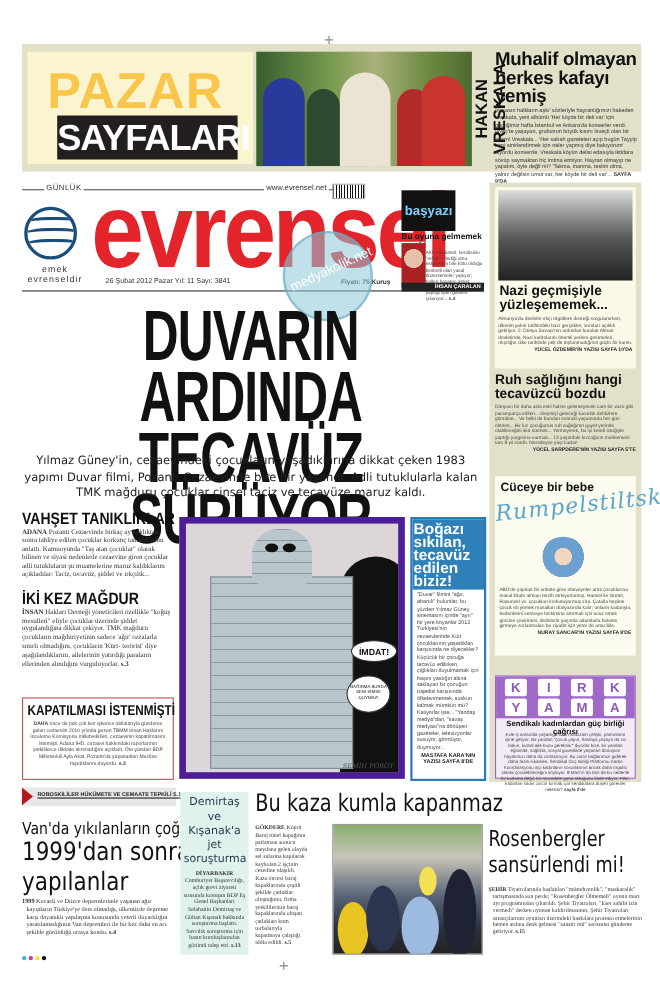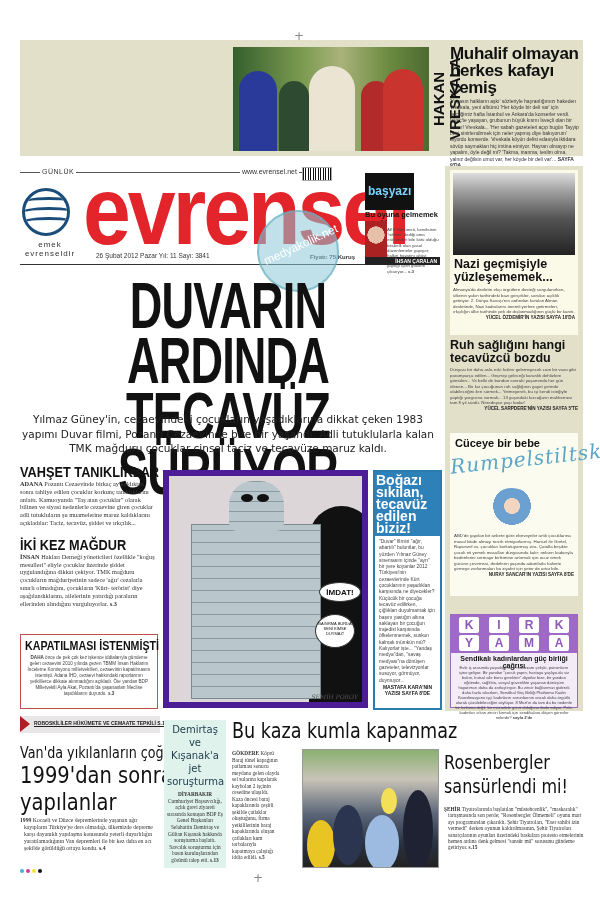--- a/index.html
+++ b/index.html
@@ -119,20 +119,24 @@
   .rosen-p { position: absolute; left: 444px; top: 806px; width: 140px; font-family: "Liberation Serif", serif; font-size: 5.3px; line-height: 6.4px; color: #333; padding-left: 4px; text-indent: -4px; }
   .rosen-p b, .van p b, .demirtas p b, .kaza-p b { font-weight: 700; }
 </style>
 </head>
 <body>
 
 <span class="cross" style="left:294px;top:30px;">+</span>
 <span class="cross" style="left:253px;top:872px;">+</span>
 
 <div class="promo">
+  <div class="pazar-box">
+    <div class="pazar">PAZAR</div>
+    <div class="sayfalari">SAYFALARI</div>
+  </div>
   <div class="promo-photo">
     <div class="fig" style="left:6px;width:38px;height:80px;background:#2a3a9a;"></div>
     <div class="fig" style="left:46px;width:30px;height:70px;background:#2e4a30;"></div>
     <div class="fig" style="left:76px;width:46px;height:85px;background:#ece4d2;"></div>
     <div class="fig" style="left:128px;width:30px;height:70px;background:#b22a2a;"></div>
     <div class="fig" style="left:150px;width:40px;height:82px;background:#c9342f;"></div>
   </div>
   <div class="vreskala">HAKAN VRESKALA</div>
   <div class="muhalif">
     <h2>Muhalif olmayan herkes kafayı yemiş</h2>

